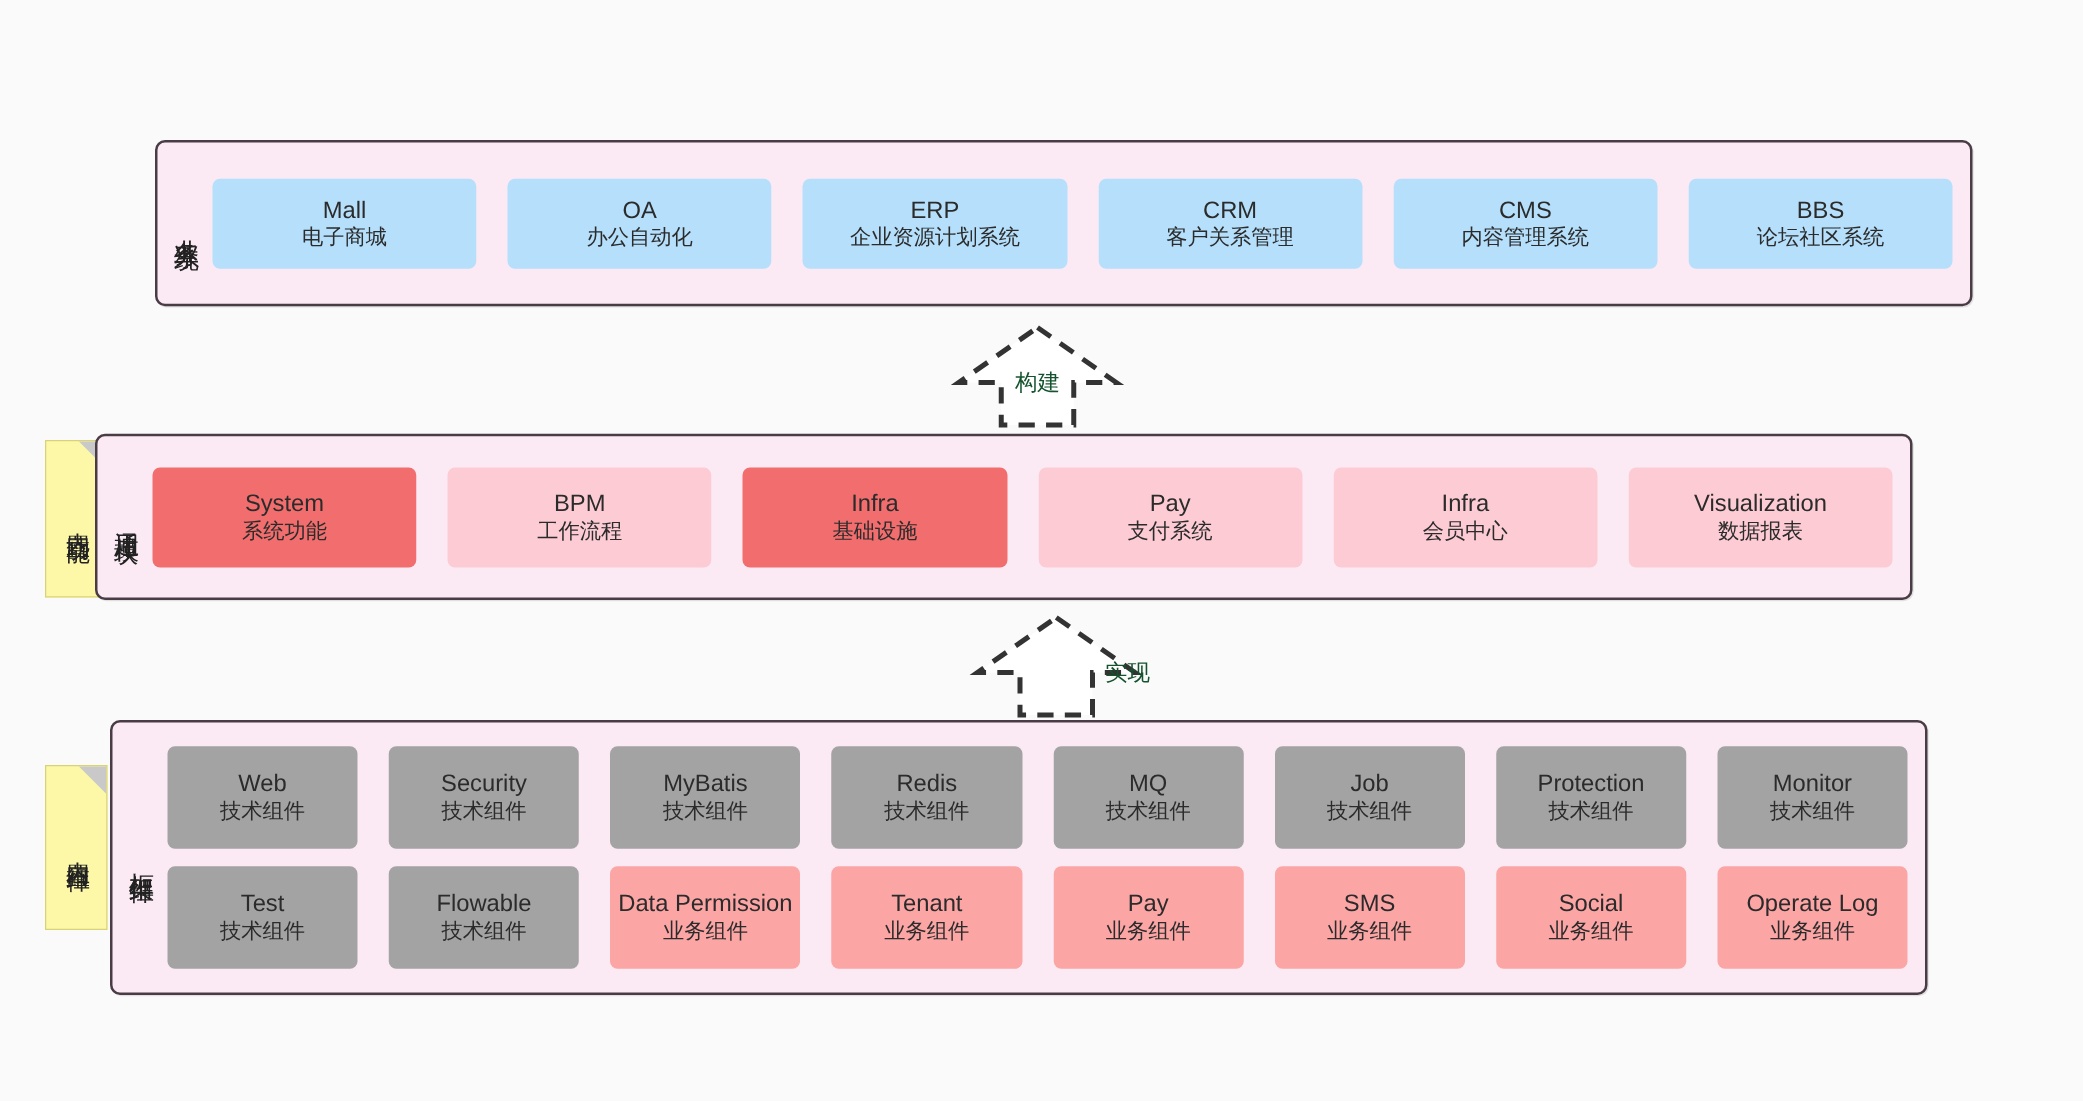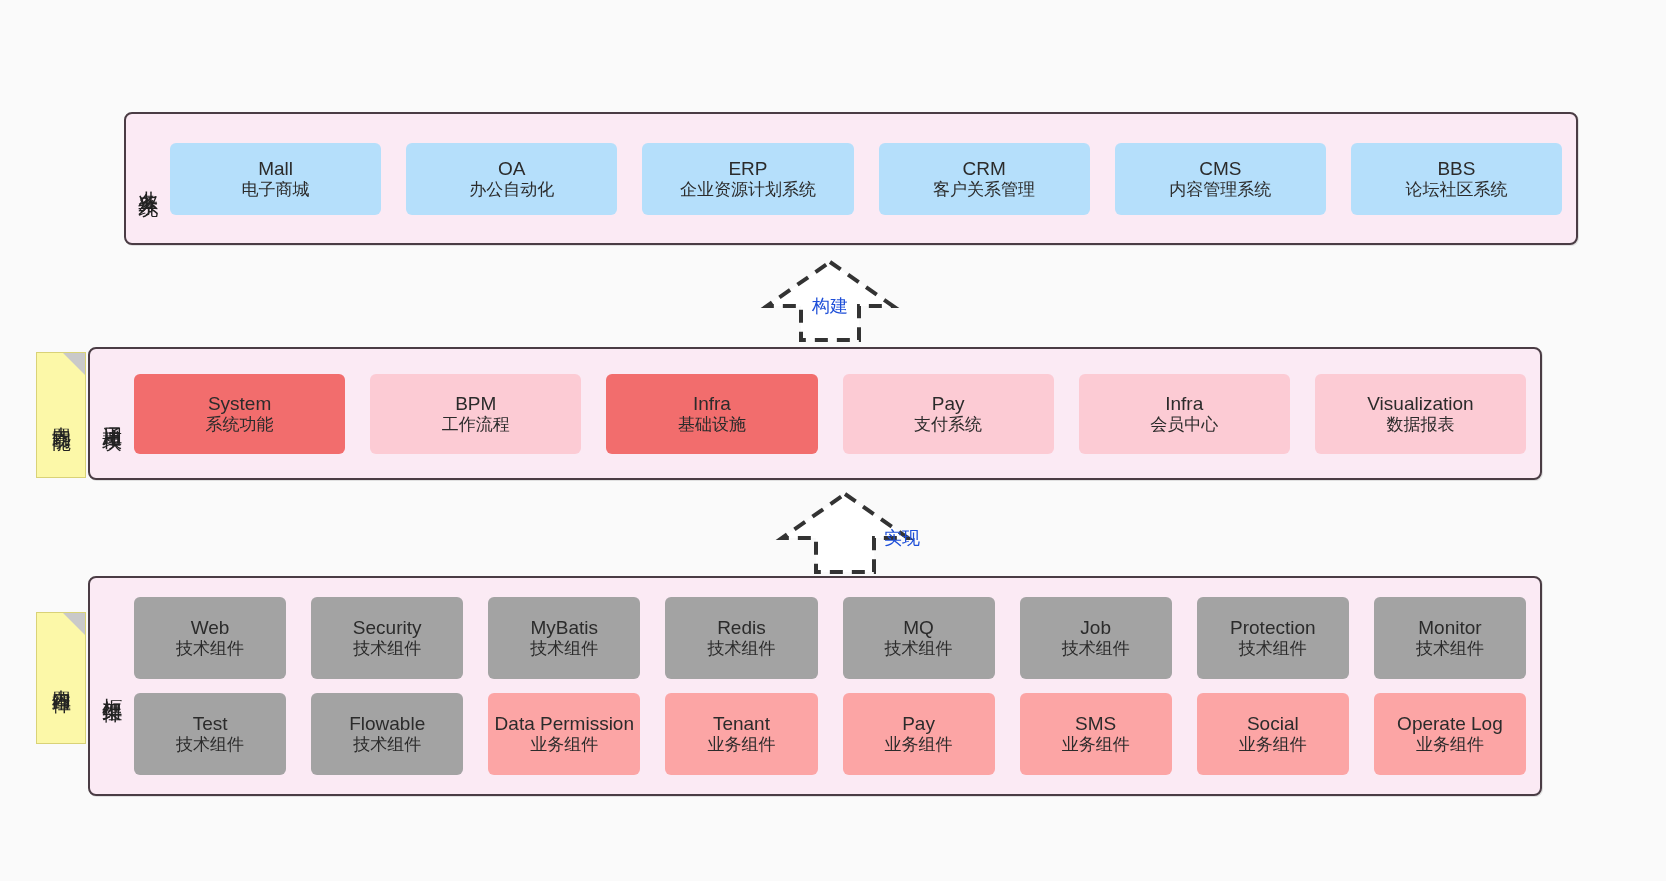--- a/index.html
+++ b/index.html
@@ -95,21 +95,21 @@
     left: 88px;
     top: 112px;
     width: 1454px;
     height: 133px;
     margin-left: 36px;
   }
   #layer-business .card { height: 72px; }
 
   
   #layer-modules {
-    left: 88px;
+    left: 76px;
     top: 347px;
     width: 1454px;
     height: 133px;
   }
   #layer-modules .card { height: 80px; }
 
   
   #layer-framework {
     left: 88px;
     top: 576px;
@@ -163,21 +163,21 @@
   .arrow {
     position: absolute;
   }
   .arrow svg { display: block; }
   .arrow-label {
     position: absolute;
     left: 0;
     width: 100%;
     text-align: center;
     font-size: 18px;
-    color: #1d4ed8;
+    color: #14532d;
     user-select: none;
   }
   #arrow-build   { left: 755px; top: 256px;  width: 150px; height: 88px; }
   #arrow-build   .arrow-label { top: 38px; }
   #arrow-impl    { left: 770px; top: 488px;  width: 150px; height: 88px; }
   #arrow-impl    .arrow-label { top: 38px; text-align: right; }
 </style>
 </head>
 <body>
 

